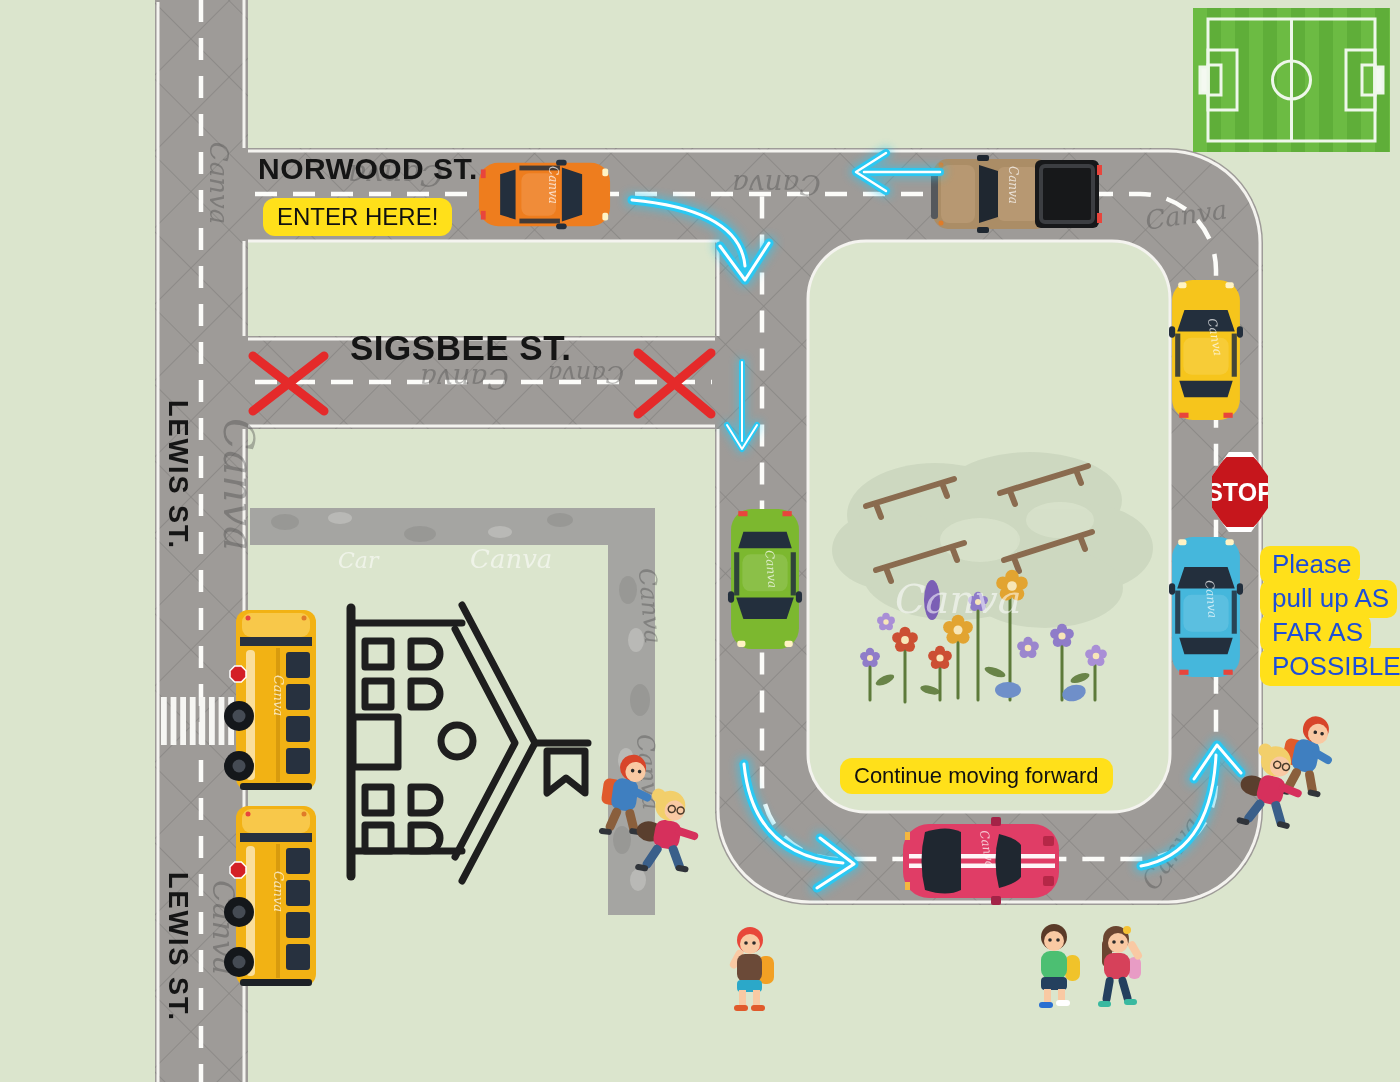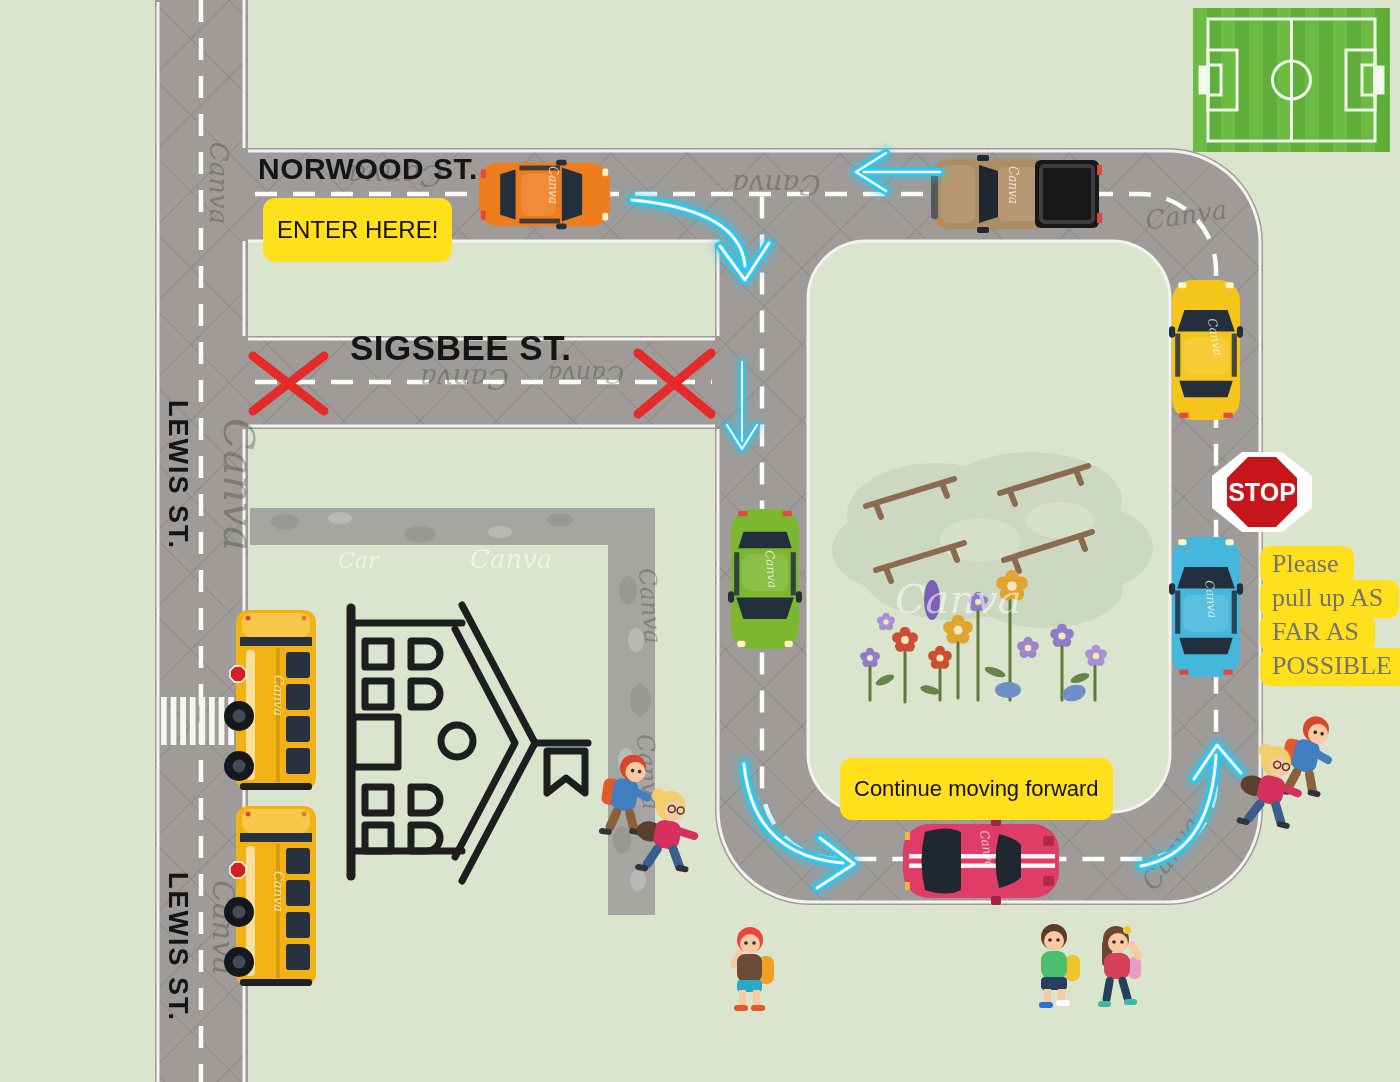--- a/index.html
+++ b/index.html
@@ -2,27 +2,27 @@
 <html><head>
 <meta charset="utf-8">
 <style>
   html,body{margin:0;padding:0;background:#dbe5cd;}
   .scene{position:relative;width:1400px;height:1082px;overflow:hidden;background:#dbe5cd;
          font-family:"Liberation Sans",sans-serif;}
   .abs{position:absolute;}
   svg{display:block;}
   .street-label{font-weight:bold;color:#151515;font-size:30px;letter-spacing:.5px;white-space:nowrap;}
   .vlabel{writing-mode:vertical-rl;font-weight:bold;color:#151515;font-size:27px;letter-spacing:2px;white-space:nowrap;}
-  .pill{border-radius:12px;padding:18px 14px;font-size:24px;font-weight:500;color:#111;white-space:nowrap;}
+  .pill{border-radius:12px;padding:5px 14px;font-size:24px;font-weight:500;color:#111;white-space:nowrap;}
   .pill.yellow{background:#ffe01a;}
   .pill.orange{background:#fb4a0e;}
   .pullup{display:flex;flex-direction:column;align-items:flex-start;gap:0;}
-  .pullup span{background:#ffe01a;font-size:26px;color:#737373;padding:3px 16px 5px 12px;border-radius:10px;
-               margin-top:-4px;line-height:30px;font-family:Liberation Serif, serif;}
-  .stop-outer{width:100px;height:80px;background:#ffffff;display:flex;align-items:center;justify-content:center;
+  .pullup span{background:#ffe01a;font-size:26px;color:#1d4ed8;padding:3px 8px 5px 12px;border-radius:10px;
+               margin-top:-4px;line-height:30px;}
+  .stop-outer{width:56px;height:80px;background:#ffffff;display:flex;align-items:center;justify-content:center;
       clip-path:polygon(30% 0,70% 0,100% 30%,100% 70%,70% 100%,30% 100%,0 70%,0 30%);}
   .stop-inner{width:70px;height:70px;background:#c6161c;display:flex;align-items:center;justify-content:center;
       clip-path:polygon(30% 0,70% 0,100% 30%,100% 70%,70% 100%,30% 100%,0 70%,0 30%);}
   .stop-inner span{color:#fff;font-weight:bold;font-size:25px;letter-spacing:0;font-family:"Liberation Sans",sans-serif;}
   .wm{position:absolute;font-family:"DejaVu Serif",serif;font-style:italic;color:rgba(70,70,70,.38);
       white-space:nowrap;pointer-events:none;}
   .wm.light{color:rgba(255,255,255,.55);margin-top:36px;}
   .wm.tiny{color:rgba(255,255,255,.7);}
 </style>
 </head>

